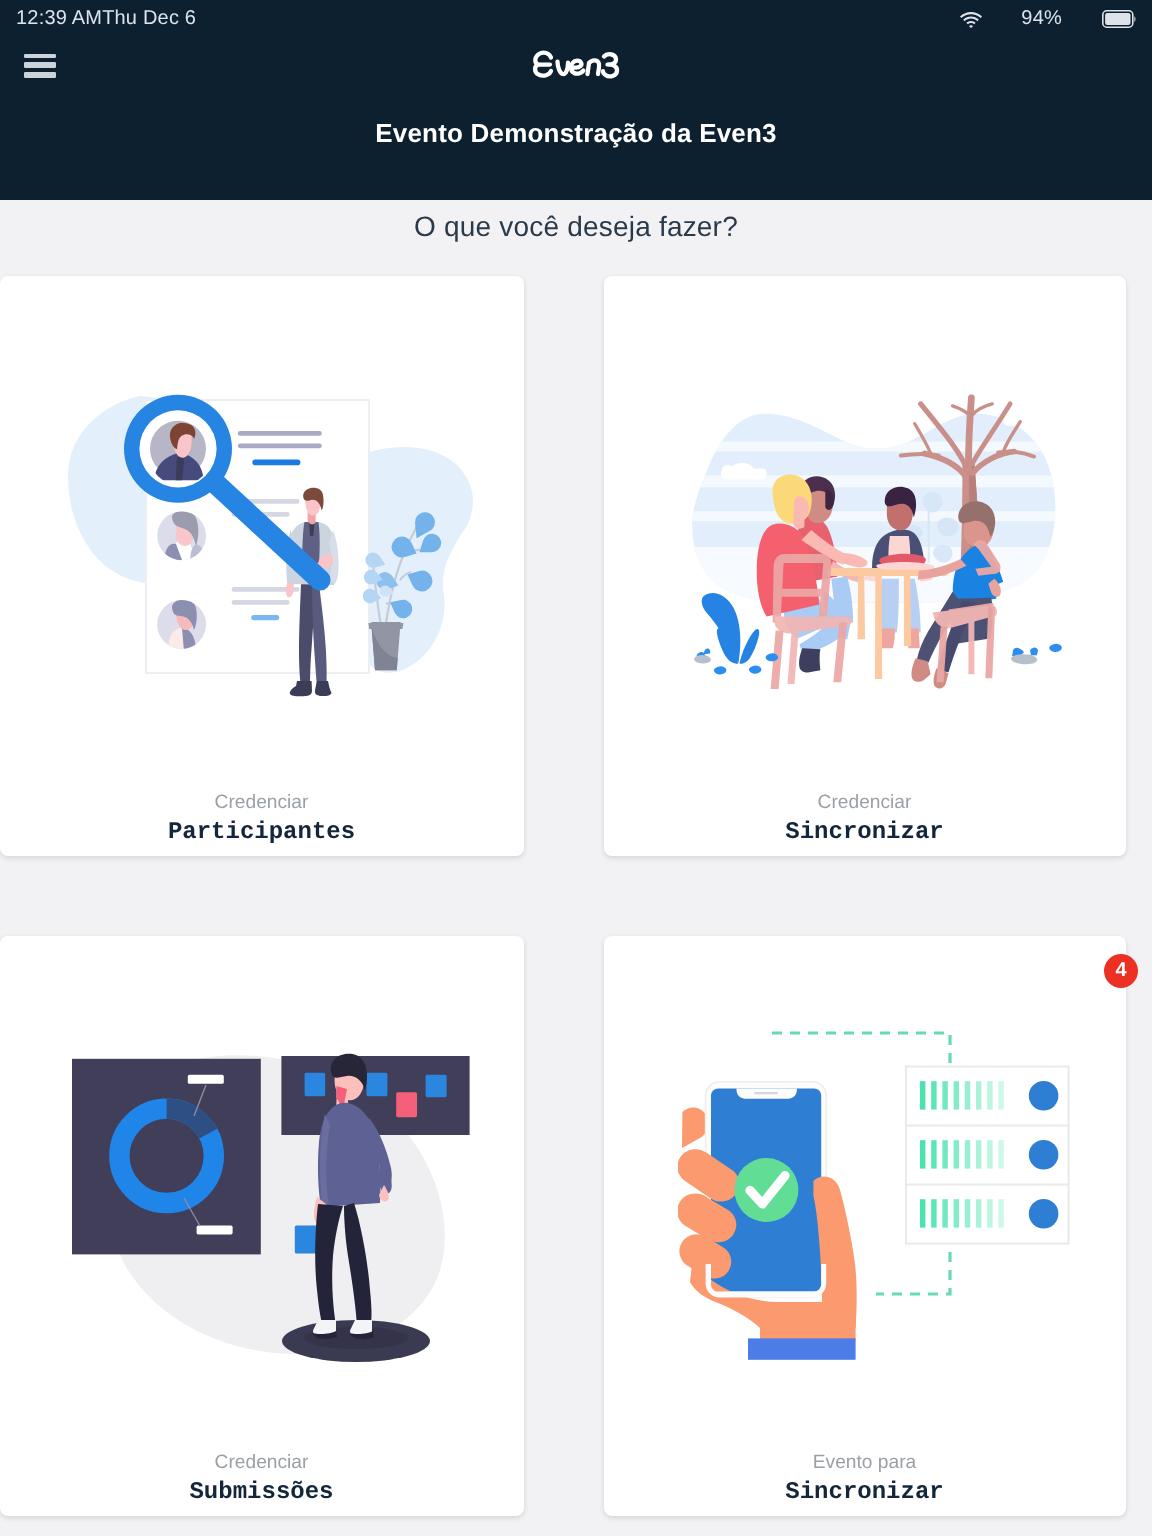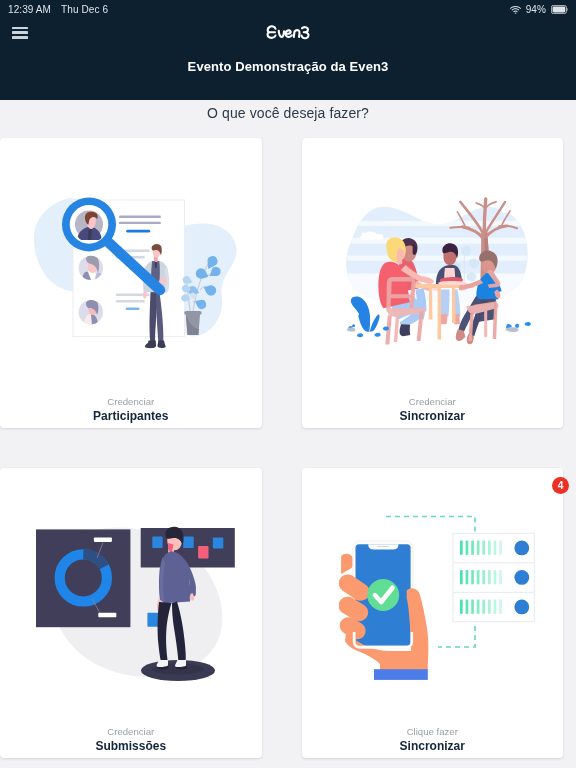--- a/index.html
+++ b/index.html
@@ -2,36 +2,36 @@
 <html><head>
 <meta charset="utf-8">
 <style>
   * { margin:0; padding:0; box-sizing:border-box; }
   html,body { width:576px; height:768px; }
   body { font-family:"Liberation Sans", sans-serif; background:#f2f2f4; overflow:hidden; -webkit-font-smoothing:antialiased; }
   .app { width:576px; height:768px; position:relative; }
   
   .header { background:#0d2030; height:100px; position:relative; }
   .statusbar { height:18px; display:flex; align-items:center; padding:1px 8px 0 8px; color:#dde3e9; font-size:10px; letter-spacing:.1px;}
-  .sb-left { display:flex; gap:10px; align-items:flex-end;}
-  .sb-right { margin-left:auto; display:flex; align-items:center; gap:5px;text-align:right; }
+  .sb-left { display:flex; align-items:flex-end;}
+  .sb-right { margin-left:auto; display:flex; align-items:center; gap:20px;text-align:right; }
   .navbar { height:34px; position:relative; }
   .hamburger { position:absolute; left:11.5px; top:8.5px; width:16px; }
   .hamburger i { display:block; height:2.4px; background:#ccd3da; border-radius:.6px; margin-bottom:2.6px; }
   .logo { position:absolute; left:50%; top:5.5px; transform:translateX(-50%); }
   .evt-title { text-align:center; color:#ffffff; font-size:13px; font-weight:bold; padding-top:7px; letter-spacing:.1px;}
   
   .question { text-align:center; font-size:14px; color:#2b3a4a; padding:5px 0 0; letter-spacing:.1px;}
   .grid { display:grid; grid-template-columns:1fr 1fr; column-gap:8.5px; row-gap:8.5px; padding:17px 13px 0 0;gap:40px; }
   .card { background:#fff; border-radius:4px; height:290px; box-shadow:0 1px 2.5px rgba(60,64,80,.16); position:relative; }
   .illus { position:absolute; left:0; right:0; top:0; height:252px; }
   .illus svg { position:absolute; }
   .caps { position:absolute; left:0; right:0; bottom:4px; text-align:center; }
   .cap-small { font-size:9.6px; color:#9ba0a7; line-height:13.5px;}
-  .cap-big { font-size:12px; font-weight:bold; color:#14263b; line-height:16px;}
+  .cap-big { font-size:12px; font-weight:bold; color:#14263b; line-height:16px;font-family:Liberation Mono, monospace;}
   .badge { position:absolute; right:-6px; top:9px; background:#ed3024; color:#fff; width:17px; height:17px;
            border-radius:50%; font-size:10px; display:flex; align-items:center; justify-content:center; font-weight:bold; }
   svg { display:block; }
 </style>
 </head>
 <body>
 
 <div class="app">
   <div class="header">
     <div class="statusbar">
@@ -464,18 +464,18 @@
 
  <g fill="#fb9a6e">
    <path d="M67.7 78.5 C71.5 74.5 79 75.8 81 83 C83.5 92 86.8 107 88.5 120 C89.6 129 89.5 142 88.8 152 L41 152 C37 148 29 143 20 139.5 C13 137 8 133 6 129 L7 120 C20 133 36 139 50 139 L72 139 C72 122 70 95 67.7 86 Z"></path>
    <rect x="41" y="148" width="47.8" height="10"></rect>
  </g>
  <path d="M13.8 120 L13.8 129.7 C13.8 133.6 17 136.7 20.8 136.7 L67.1 136.7 C71 136.7 74.1 133.6 74.1 129.7 L74.1 120 L71.6 120 L71.6 130.2 C71.6 132.2 70 133.8 68 133.8 L20.1 133.8 C18.1 133.8 16.5 132.2 16.5 130.2 L16.5 120 Z" fill="#fcfcfc"></path>
  <rect x="35" y="157.2" width="53.8" height="10.7" fill="#4c7ce8"></rect>
 </svg>
 </div>
       <div class="caps">
-        <div class="cap-small">Clique fazer</div>
+        <div class="cap-small">Evento para</div>
         <div class="cap-big">Sincronizar</div>
       </div>
     </div>
   </div>
 </div>
 
 </body></html>

